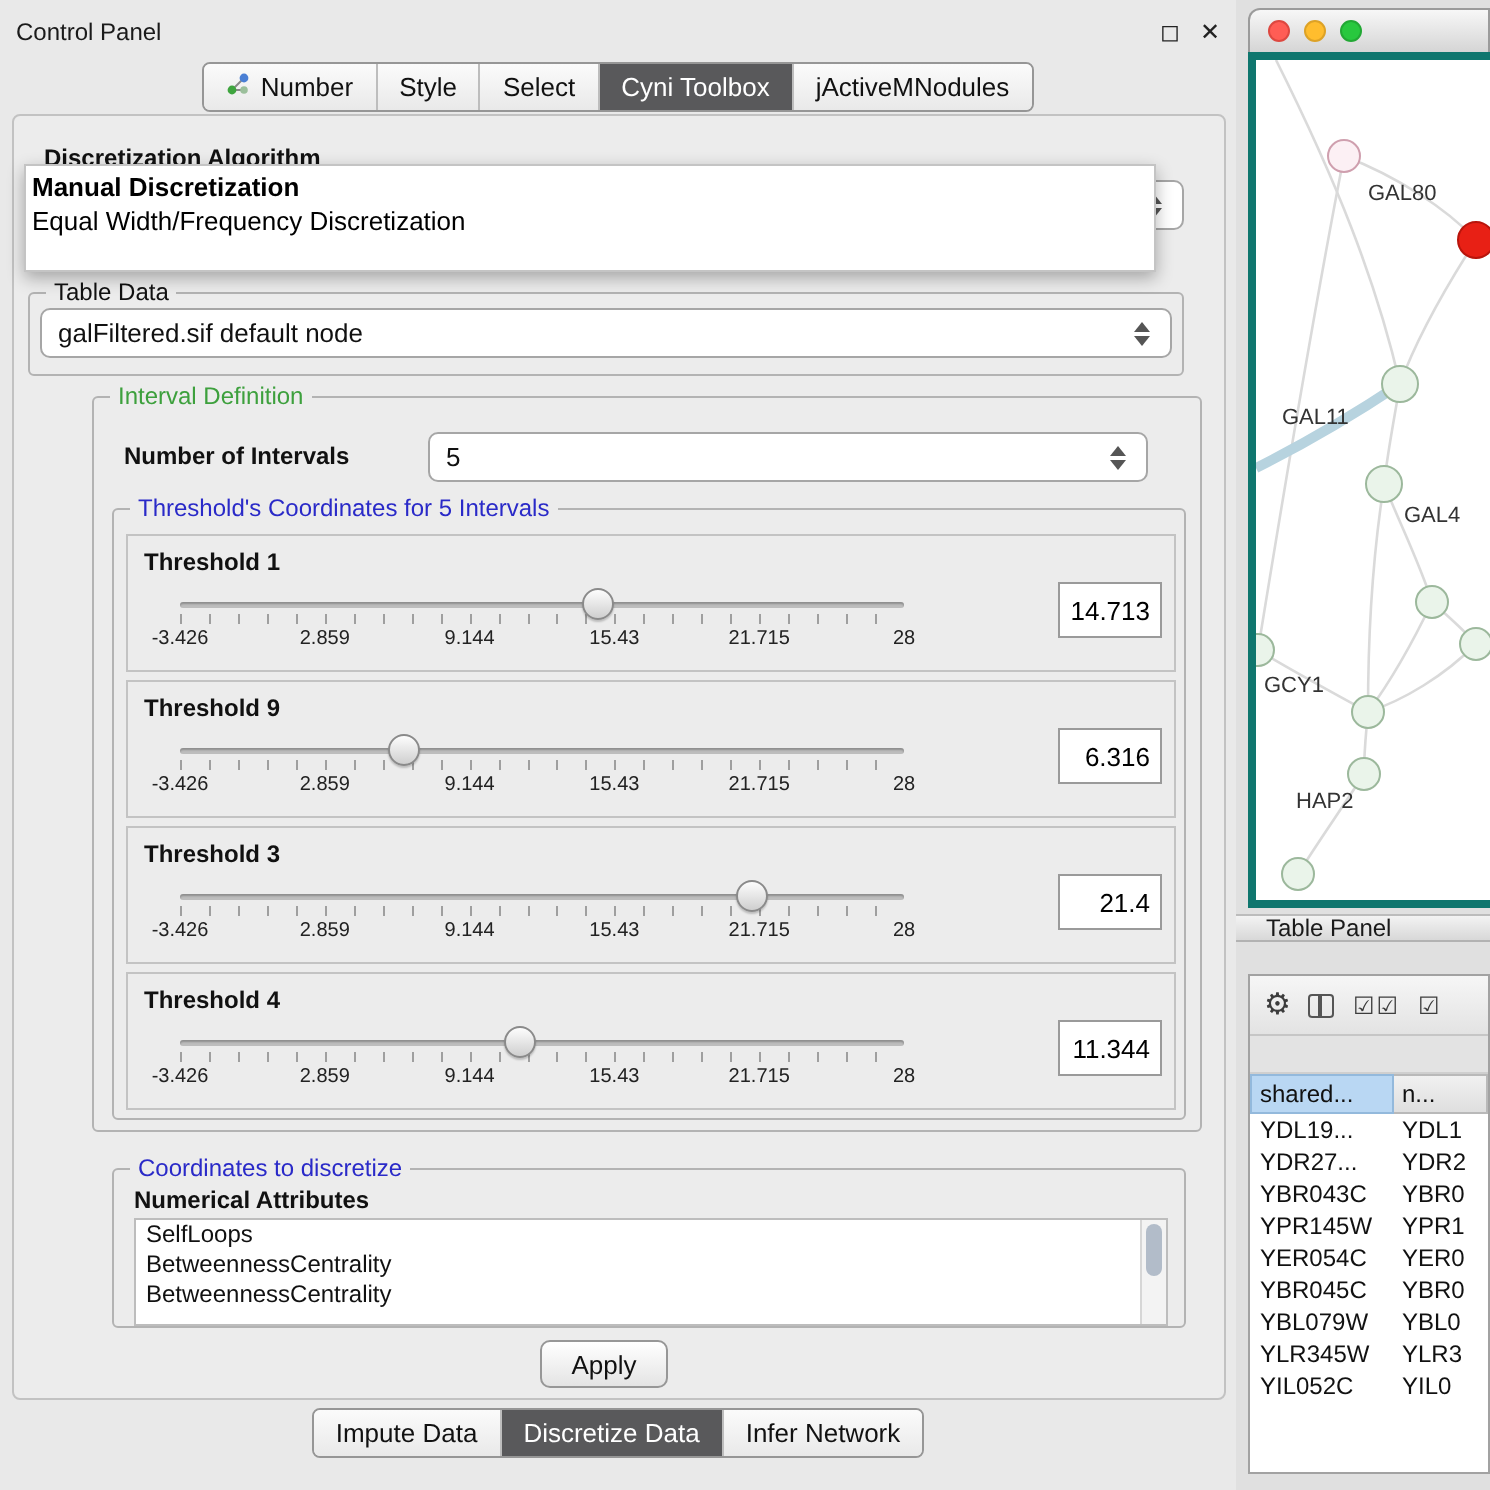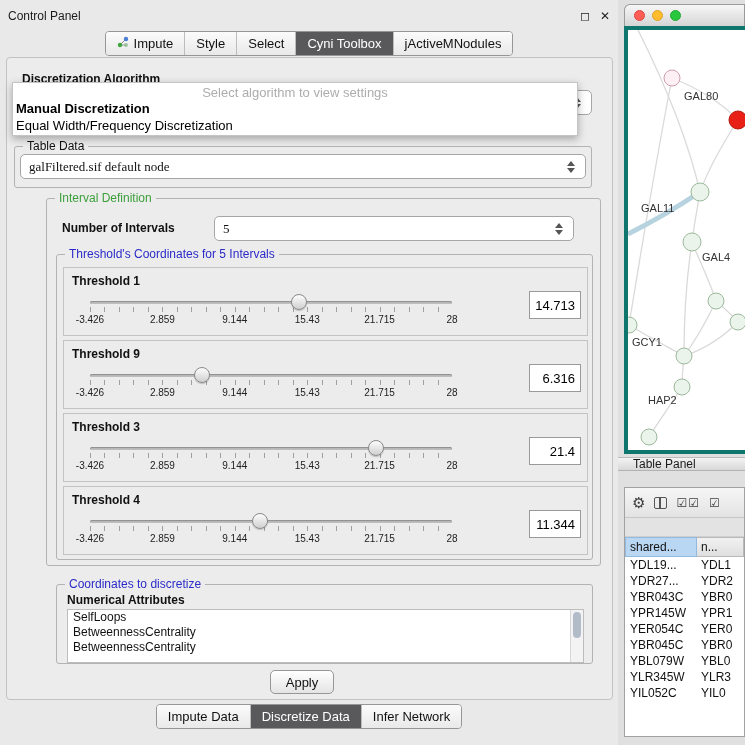--- a/index.html
+++ b/index.html
@@ -19,21 +19,21 @@
   .bottom-tabs{top:704px;}
   .tabstrip{display:flex;height:23px;border:1px solid #969696;border-radius:4px;overflow:hidden;background:#f0f0f0;}
   .tab{display:flex;align-items:center;gap:5px;padding:0 11px;font-size:13px;color:#111;
        background:linear-gradient(#fbfbfb,#e9e9e9);border-right:1px solid #bdbdbd;white-space:nowrap;}
   .tab:last-child{border-right:none;}
   .tab.selected{background:#59595b;color:#fff;}
 
   
   .algo-title{position:absolute;left:22px;top:72px;font-size:12px;font-weight:bold;z-index:1;}
   .combo{position:absolute;height:25px;background:#fff;border:1px solid #a6a6a6;border-radius:5px;
-         display:flex;align-items:center;padding:0 8px;box-sizing:border-box;font-size:13px;font-family:Liberation Serif, serif;}
+         display:flex;align-items:center;padding:0 8px;box-sizing:border-box;font-size:13px;}
   .combo .stepper{margin-left:auto;display:flex;flex-direction:column;gap:2px;align-items:center;padding-right:2px;}
   .arr-up{width:0;height:0;border-left:4px solid transparent;border-right:4px solid transparent;border-bottom:5px solid #555;}
   .arr-dn{width:0;height:0;border-left:4px solid transparent;border-right:4px solid transparent;border-top:5px solid #555;}
   .algo-combo{left:20px;top:90px;width:572px;z-index:2;}
   .dropdown-popup{position:absolute;left:12px;top:82px;width:566px;height:54px;background:#fff;border:1px solid #c4c4c4;
                   box-shadow:0 3px 8px rgba(0,0,0,0.30);z-index:5;box-sizing:border-box;padding-top:2px;}
   .dd-placeholder{text-align:center;color:#adadad;font-size:13px;height:15px;line-height:15px;}
   .dd-item{font-size:13px;height:17px;line-height:17px;padding-left:3px;color:#000;}
   .dd-item.bold{font-weight:bold;}
 
@@ -138,21 +138,21 @@
         <div class="tab">
           <span>
             <svg width="12" height="12" viewBox="0 0 12 12">
               <line x1="3" y1="9" x2="9" y2="3" stroke="#8a8a8a" stroke-width="1"></line>
               <line x1="3" y1="9" x2="9" y2="9" stroke="#8a8a8a" stroke-width="1"></line>
               <circle cx="3" cy="9" r="2.2" fill="#3fa53f"></circle>
               <circle cx="9" cy="3" r="2.2" fill="#4a7fd4"></circle>
               <circle cx="9" cy="9" r="1.9" fill="#9bbf9b"></circle>
             </svg>
           </span>
-          <span>Impute</span>
+          <span>Number</span>
         </div>
         <div class="tab">
             <span>Style</span>
           </div>
         <div class="tab">
             <span>Select</span>
           </div>
         <div class="tab selected">
             <span>Cyni Toolbox</span>
           </div>
@@ -167,21 +167,20 @@
     <div class="algo-title">Discretization Algorithm</div>
     <div class="combo algo-combo">
       <span></span>
       <span class="stepper">
           <span class="arr-up"></span>
           <span class="arr-dn"></span>
         </span>
     </div>
 
     <div class="dropdown-popup">
-      <div class="dd-placeholder">Select algorithm to view settings</div>
       <div class="dd-item bold">Manual Discretization</div>
       <div class="dd-item">Equal Width/Frequency Discretization</div>
     </div>
 
     <div class="groupbox td-group">
       <span class="gtitle black">Table Data</span>
     </div>
     <div class="combo td-combo">
       <span>galFiltered.sif default node</span>
       <span class="stepper">

